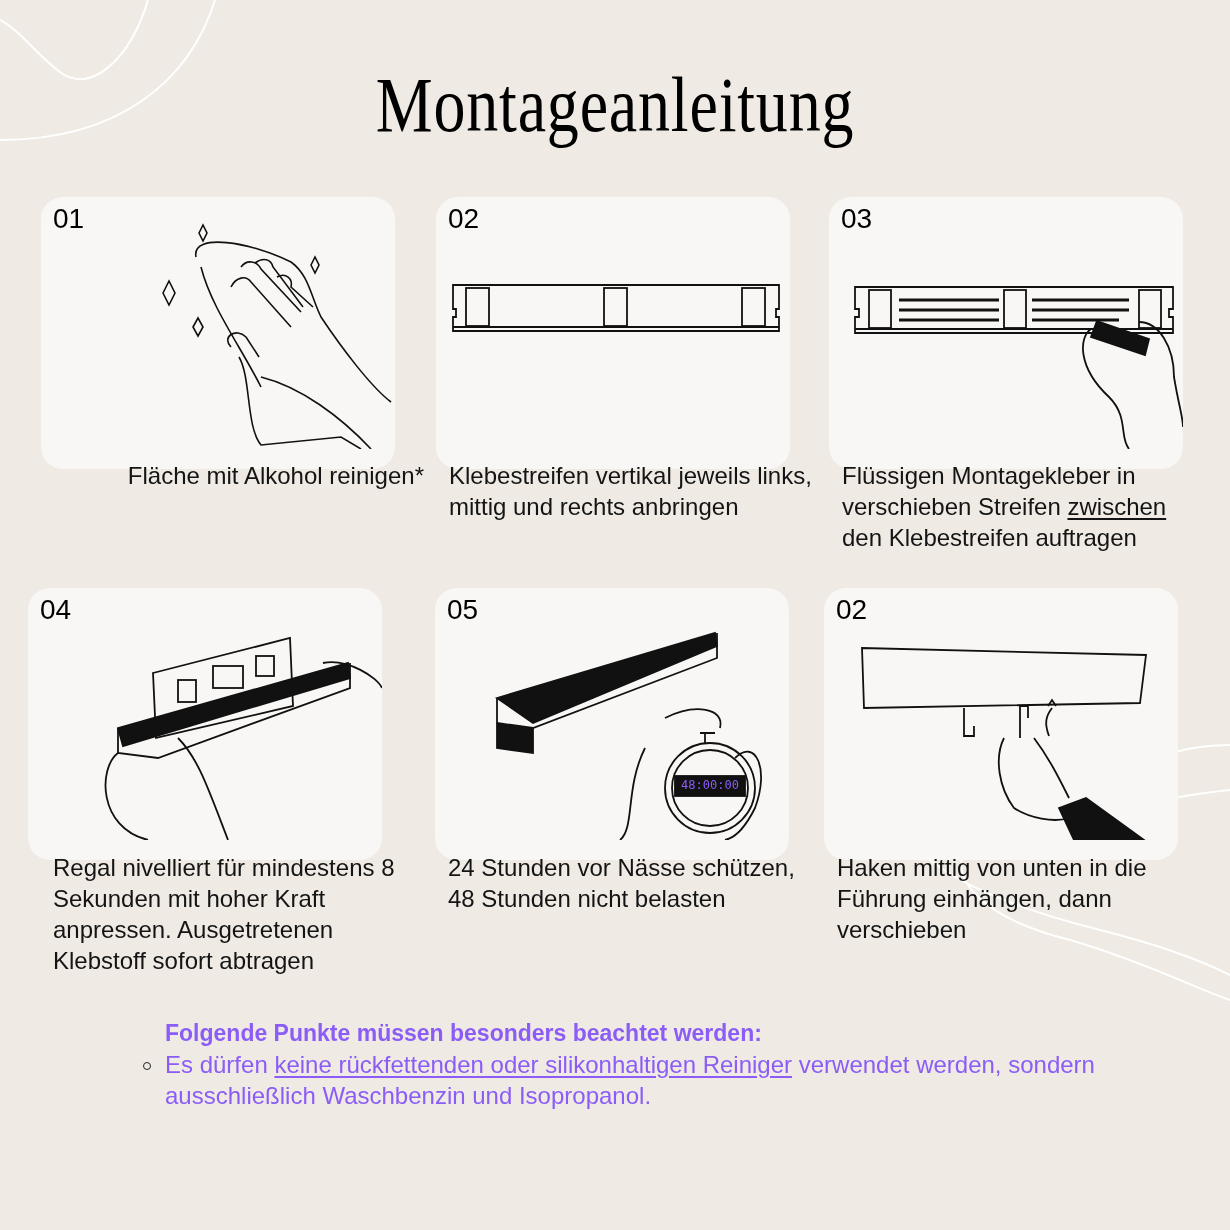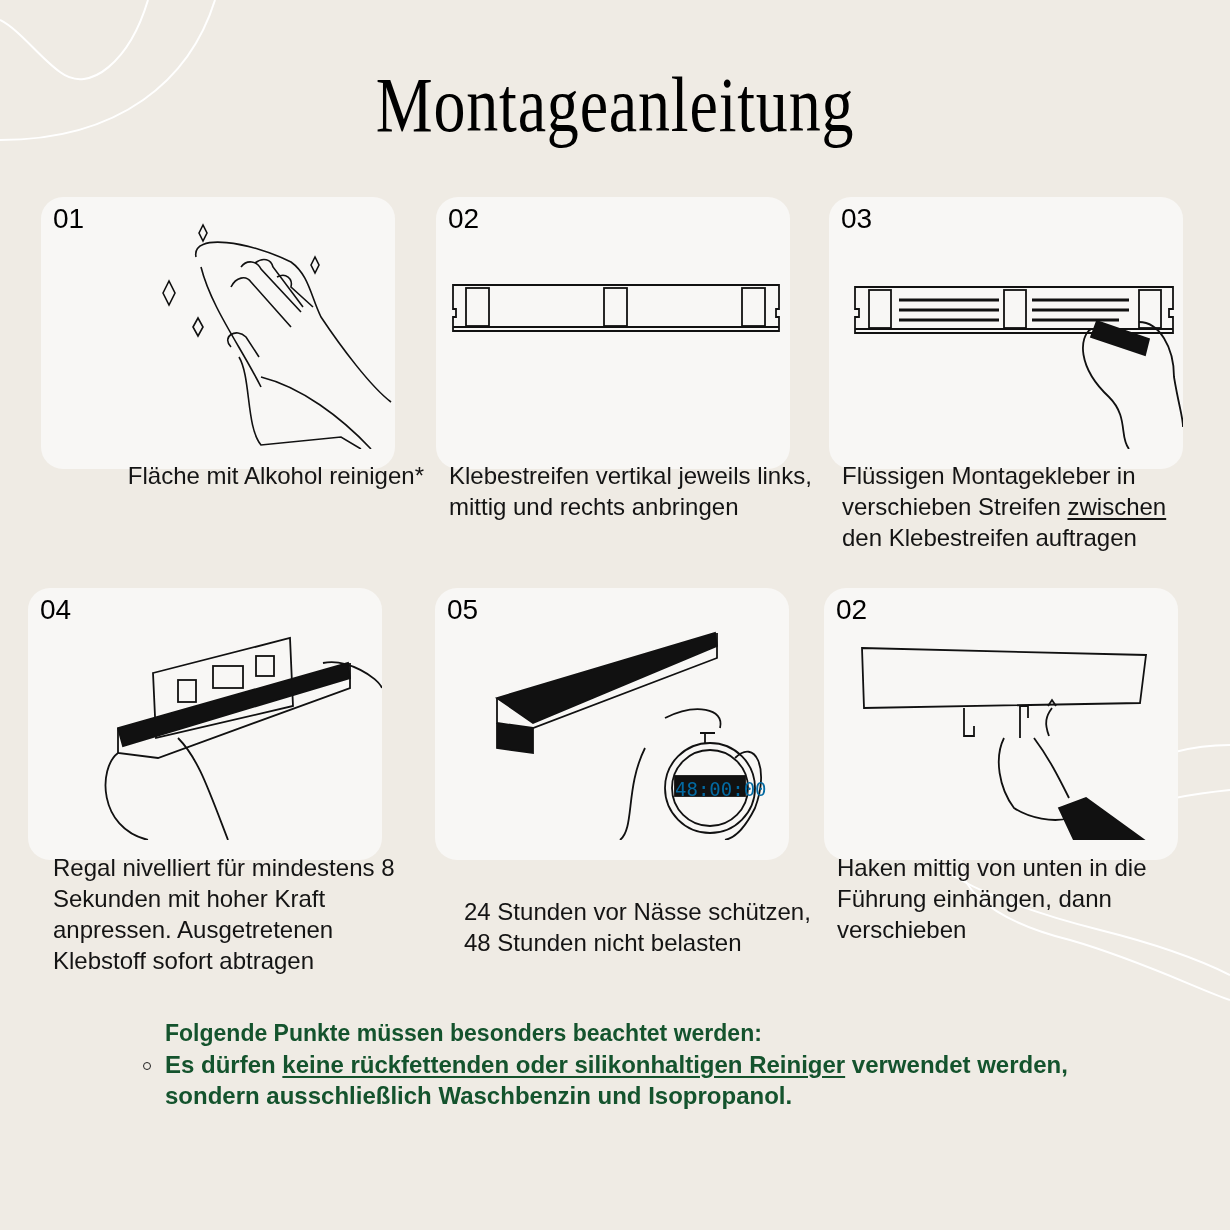--- a/index.html
+++ b/index.html
@@ -22,24 +22,24 @@
   }
   .card .num {
     position: absolute; left: 12px; top: 6px; font-size: 28px; font-weight: 500; color: #000;
   }
   .card svg { position: absolute; left: 0; top: 0; width: 354px; height: 252px; }
   .caption {
     position: absolute; width: 370px; font-size: 24px; line-height: 31px; color: #141414;
   }
   .caption u { text-decoration: underline; text-underline-offset: 3px; }
   .notes {
-    position: absolute; left: 165px; top: 1018px; width: 1000px; font-size: 24px; line-height: 31px; color: #14532d;
+    position: absolute; left: 165px; top: 1018px; width: 1000px; font-size: 24px; line-height: 31px; color: #8b5cf6;
   }
   .notes .head { font-weight: bold; font-size: 23px; }
-  .notes ul { list-style: none; margin: 0; padding: 0; font-weight: bold; }
+  .notes ul { list-style: none; margin: 0; padding: 0; }
   .notes li { position: relative; }
   .notes li::before {
     content: ""; position: absolute; left: -22px; top: 13px; width: 6px; height: 6px;
     border: 1.5px solid #222; border-radius: 50%;
   }
   .notes u { text-underline-offset: 3px; }
 </style>
 </head>
 <body>
 
@@ -127,23 +127,23 @@
     <path d="M62 110 V 135 L 98 140 L 282 70 V 45"></path>
       <path d="M62 135 V 160 L 98 165 V 140" fill="#111"></path>
     <circle cx="275" cy="200" r="45"></circle>
       <circle cx="275" cy="200" r="38"></circle>
     <rect x="240" y="188" width="70" height="20" fill="#111"></rect>
     <path d="M270 155 V 145 M265 145 H 280"></path>
     <path d="M300 170 C 320 150, 335 180, 320 220 C 310 240, 300 250, 290 252"></path>
     <path d="M230 130 C 260 115, 290 120, 285 140"></path>
       <path d="M210 160 C 190 200, 200 240, 185 252"></path>
   </svg>
-  <div style="position:absolute; left:240px; top:190px; width:70px; font-family:'DejaVu Sans Mono',monospace; font-size:19px; color:#0369a1; text-align:center;">48:00:00</div>
+  <div style="position:absolute; left:240px; top:190px; width:70px; font-family:'DejaVu Sans Mono',monospace; font-size:12px; color:#8b5cf6; text-align:center;">48:00:00</div>
 </div>
-<div class="caption" style="left:464px; top:852px;margin-top:44px;">24 Stunden vor Nässe schützen, 48 Stunden nicht belasten</div>
+<div class="caption" style="left:448px; top:852px;">24 Stunden vor Nässe schützen, 48 Stunden nicht belasten</div>
 
 <div class="card" style="left:824px; top:588px;">
   <div class="num">02</div>
   <svg viewBox="0 0 354 252" fill="none" stroke="#111" stroke-width="1.8">
     <path d="M38 60 L 322 67 L 316 115 L 40 120 Z"></path>
     <path d="M140 120 V 148 H 150 V 138"></path>
       <path d="M196 118 V 150 M196 118 H 204 V 130"></path>
     <path d="M225 148 C 220 135, 222 128, 228 120 M224 118 L 228 112 L 232 118"></path>
     <path d="M180 150 C 170 170, 175 200, 190 220 C 205 230, 230 235, 245 230"></path>
     <path d="M210 150 C 225 170, 235 190, 245 210"></path>

